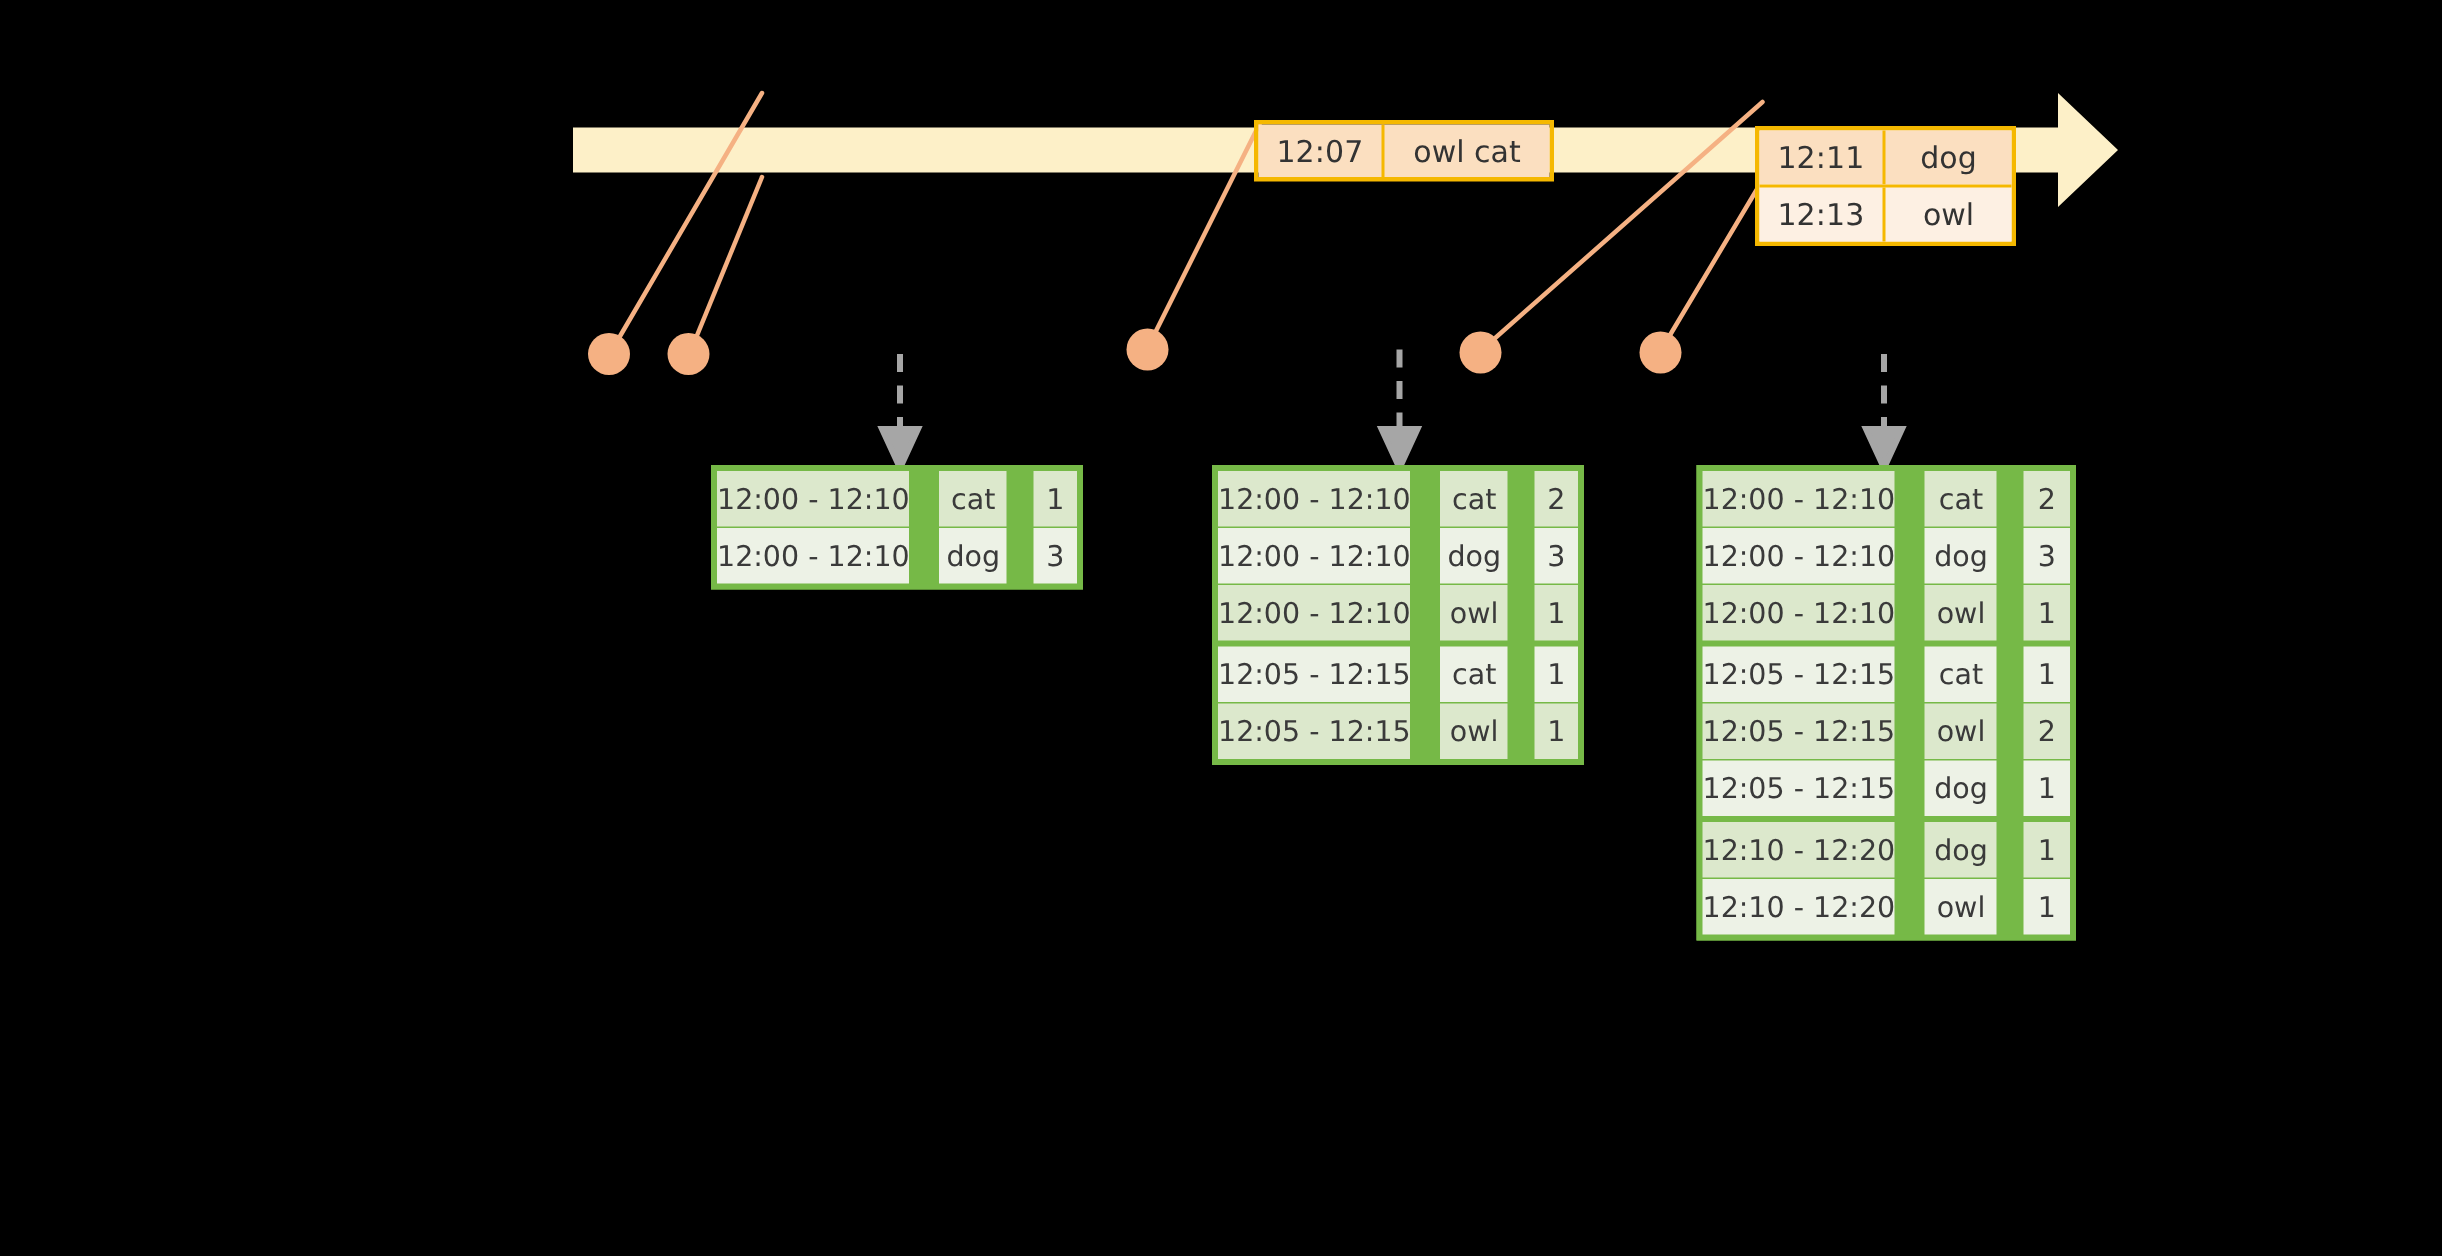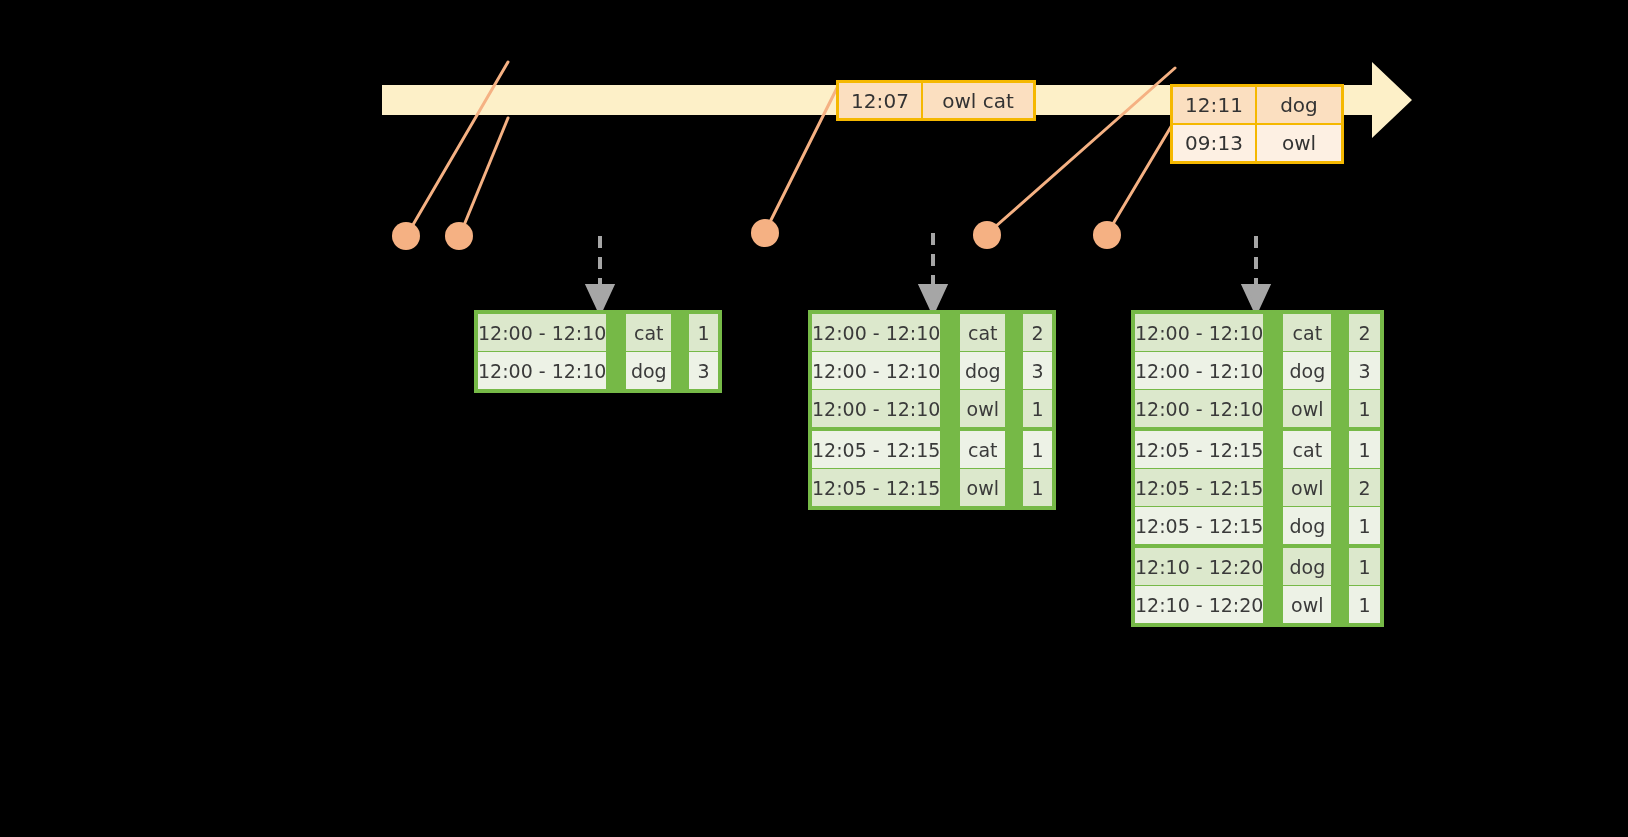--- a/index.html
+++ b/index.html
@@ -157,21 +157,21 @@
       <div class="evt-words">owl cat</div>
     </div>
   </div>
 
   <div class="evt-group" style="left:1170px; top:60px; width:174px; height:80px;margin-top:24px;">
     <div class="evt-row shade-a">
       <div class="evt-time">12:11</div>
       <div class="evt-words">dog</div>
     </div>
     <div class="evt-row shade-b">
-      <div class="evt-time">09:13</div>
+      <div class="evt-time">12:13</div>
       <div class="evt-words">owl</div>
     </div>
   </div>
 
   <div class="res-table" style="left:474px; top:310px; width:248px;">
     <div class="res-row tint-a">
       <div class="res-cell c-window">12:00 - 12:10</div>
       <div class="res-cell c-word">cat</div>
       <div class="res-cell c-count">1</div>
     </div>

